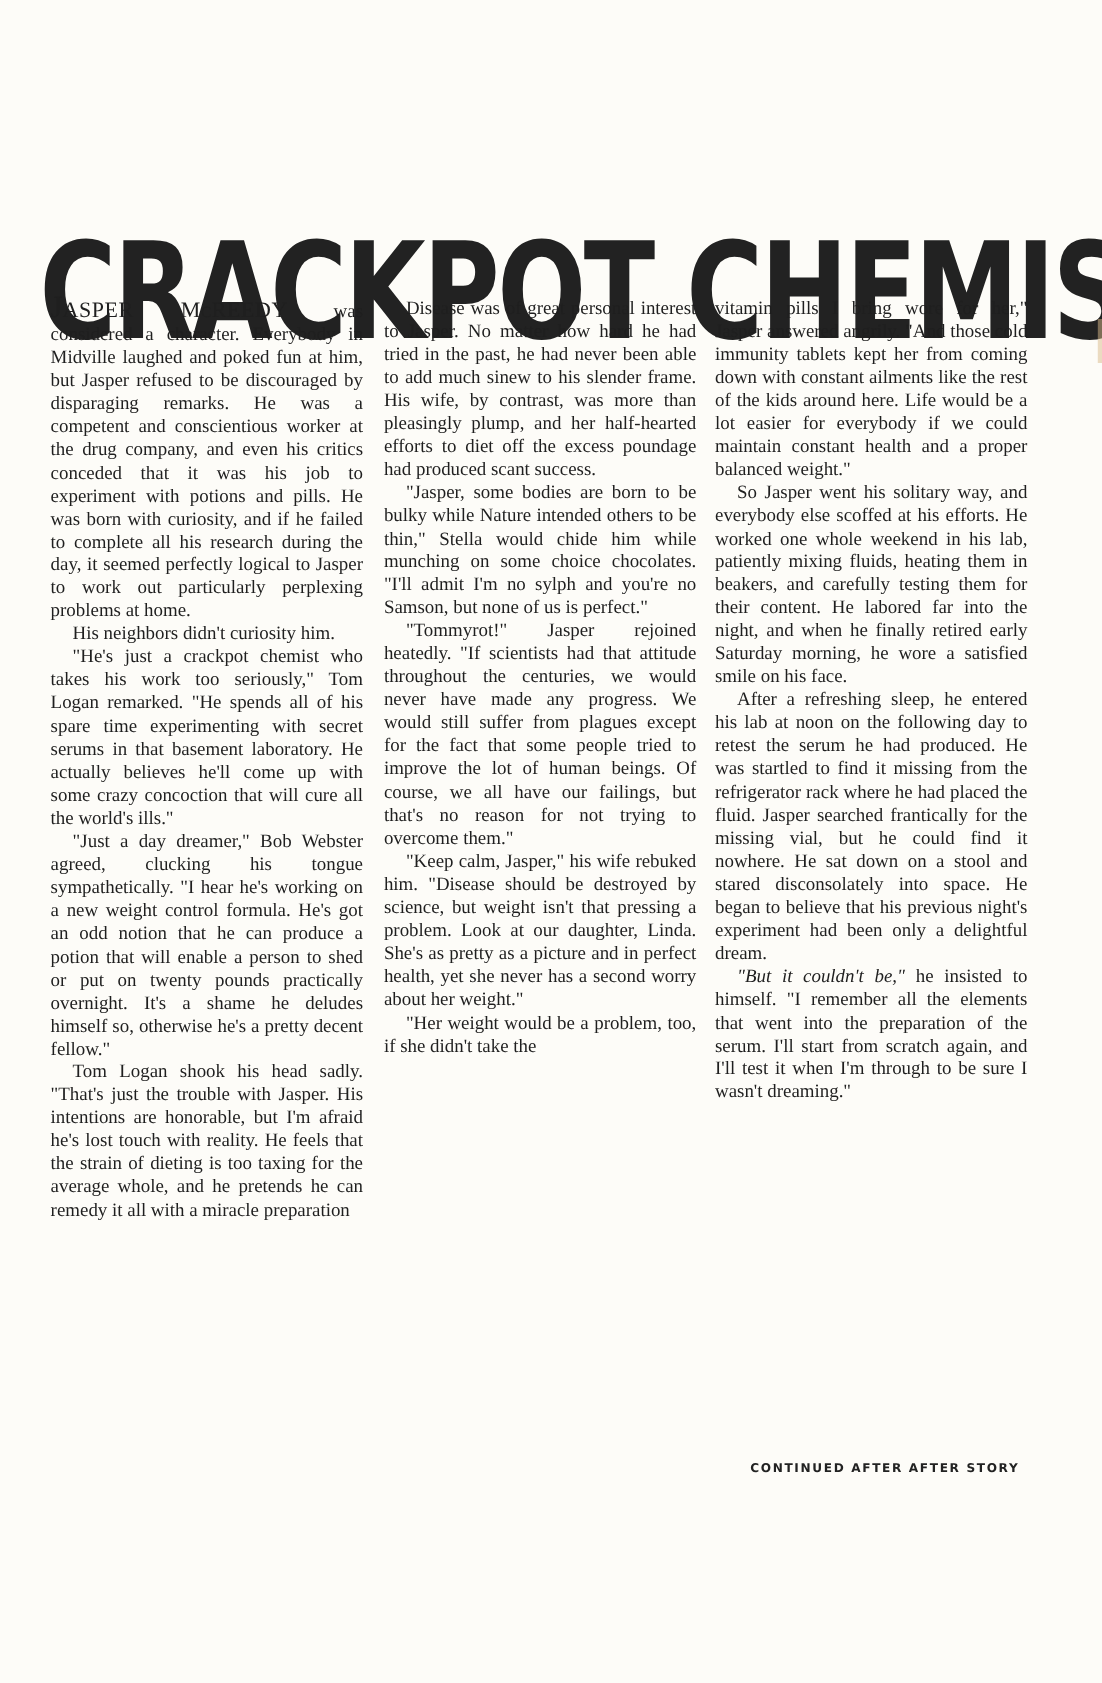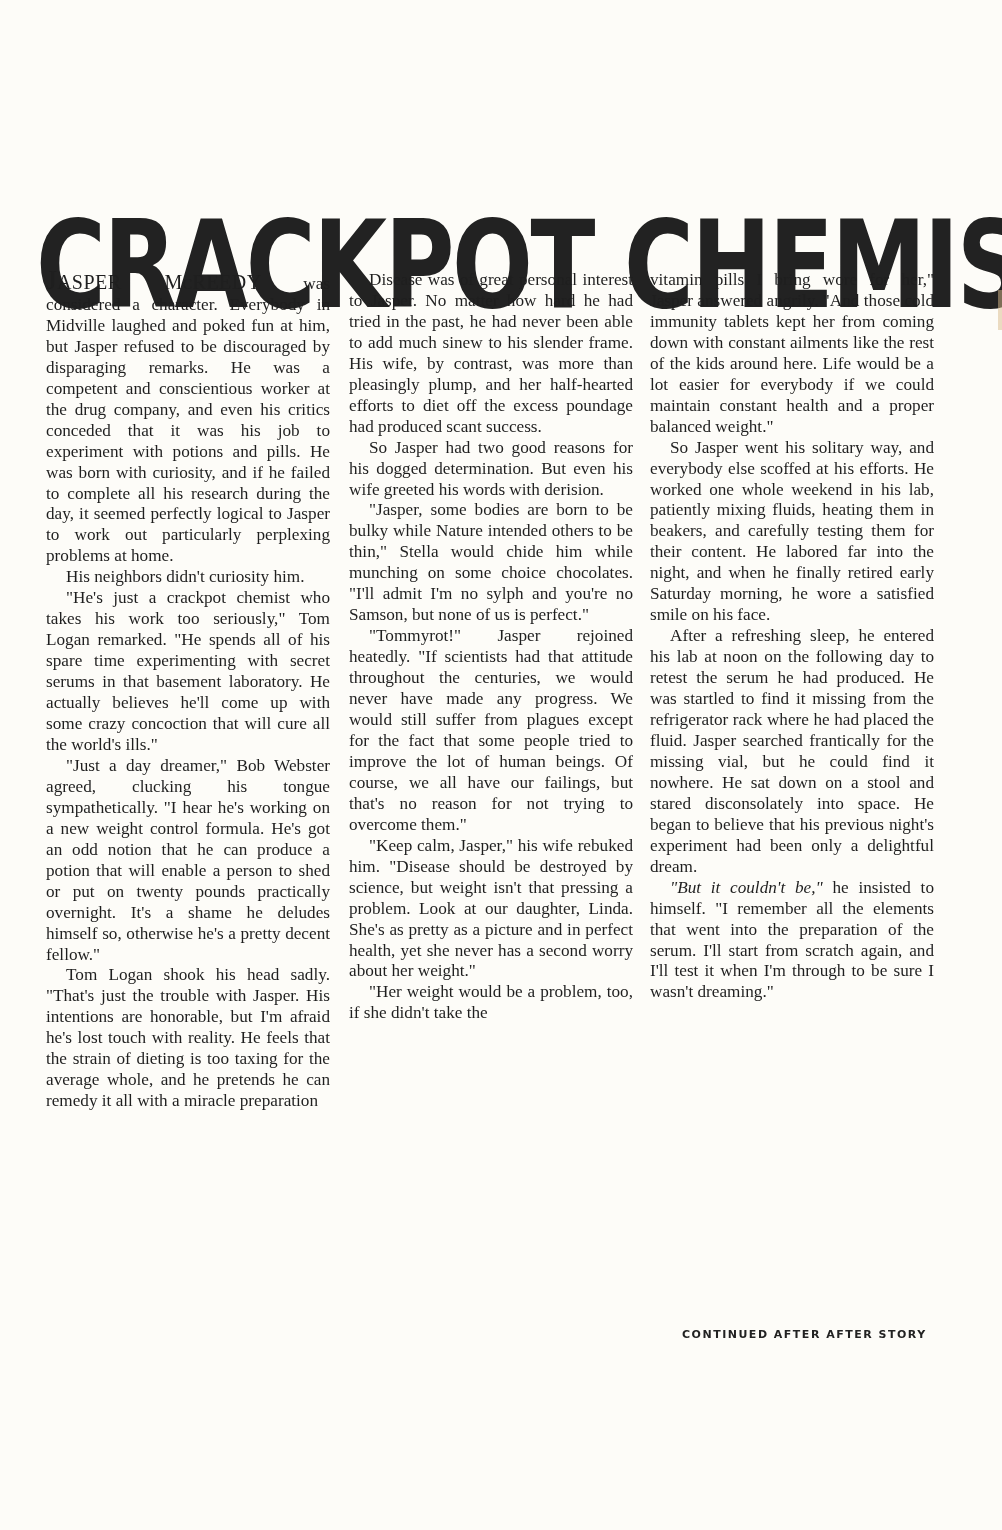--- a/index.html
+++ b/index.html
@@ -74,21 +74,20 @@
 <div class="col" id="col1">
   <p class="noindent dropcap-line"><span class="cap">J</span><span class="lead smallcaps">ASPER McREEDY</span><span> was considered a character. Everybody in Midville laughed and poked fun at him, but Jasper refused to be discouraged by disparaging remarks. He was a competent and conscientious worker at the drug company, and even his critics conceded that it was his job to experiment with potions and pills. He was born with curiosity, and if he failed to complete all his research during the day, it seemed perfectly logical to Jasper to work out particularly perplexing problems at home.</span></p>
   <p>His neighbors didn't curiosity him.</p>
   <p>"He's just a crackpot chemist who takes his work too seriously," Tom Logan remarked. "He spends all of his spare time experimenting with secret serums in that basement laboratory. He actually believes he'll come up with some crazy concoction that will cure all the world's ills."</p>
   <p>"Just a day dreamer," Bob Webster agreed, clucking his tongue sympathetically. "I hear he's working on a new weight control formula. He's got an odd notion that he can produce a potion that will enable a person to shed or put on twenty pounds practically overnight. It's a shame he deludes himself so, otherwise he's a pretty decent fellow."</p>
   <p>Tom Logan shook his head sadly. "That's just the trouble with Jasper. His intentions are honorable, but I'm afraid he's lost touch with reality. He feels that the strain of dieting is too taxing for the average whole, and he pretends he can remedy it all with a miracle preparation</p>
 </div>
 
 <div class="col" id="col2">
   <p>Disease was of great personal interest to Jasper. No matter how hard he had tried in the past, he had never been able to add much sinew to his slender frame. His wife, by contrast, was more than pleasingly plump, and her half-hearted efforts to diet off the excess poundage had produced scant success.</p>
-  <p>So Jasper had two good reasons for his dogged determination. But even his wife greeted his words with derision.</p>
   <p>"Jasper, some bodies are born to be bulky while Nature intended others to be thin," Stella would chide him while munching on some choice chocolates. "I'll admit I'm no sylph and you're no Samson, but none of us is perfect."</p>
   <p>"Tommyrot!" Jasper rejoined heatedly. "If scientists had that attitude throughout the centuries, we would never have made any progress. We would still suffer from plagues except for the fact that some people tried to improve the lot of human beings. Of course, we all have our failings, but that's no reason for not trying to overcome them."</p>
   <p>"Keep calm, Jasper," his wife rebuked him. "Disease should be destroyed by science, but weight isn't that pressing a problem. Look at our daughter, Linda. She's as pretty as a picture and in perfect health, yet she never has a second worry about her weight."</p>
   <p>"Her weight would be a problem, too, if she didn't take the</p>
 </div>
 
 <div class="col" id="col3">
   <p class="noindent">vitamin pills I bring wore for her," Jasper answered angrily. "And those cold immunity tablets kept her from coming down with constant ailments like the rest of the kids around here. Life would be a lot easier for everybody if we could maintain constant health and a proper balanced weight."</p>
   <p>So Jasper went his solitary way, and everybody else scoffed at his efforts. He worked one whole weekend in his lab, patiently mixing fluids, heating them in beakers, and carefully testing them for their content. He labored far into the night, and when he finally retired early Saturday morning, he wore a satisfied smile on his face.</p>
   <p>After a refreshing sleep, he entered his lab at noon on the following day to retest the serum he had produced. He was startled to find it missing from the refrigerator rack where he had placed the fluid. Jasper searched frantically for the missing vial, but he could find it nowhere. He sat down on a stool and stared disconsolately into space. He began to believe that his previous night's experiment had been only a delightful dream.</p>

